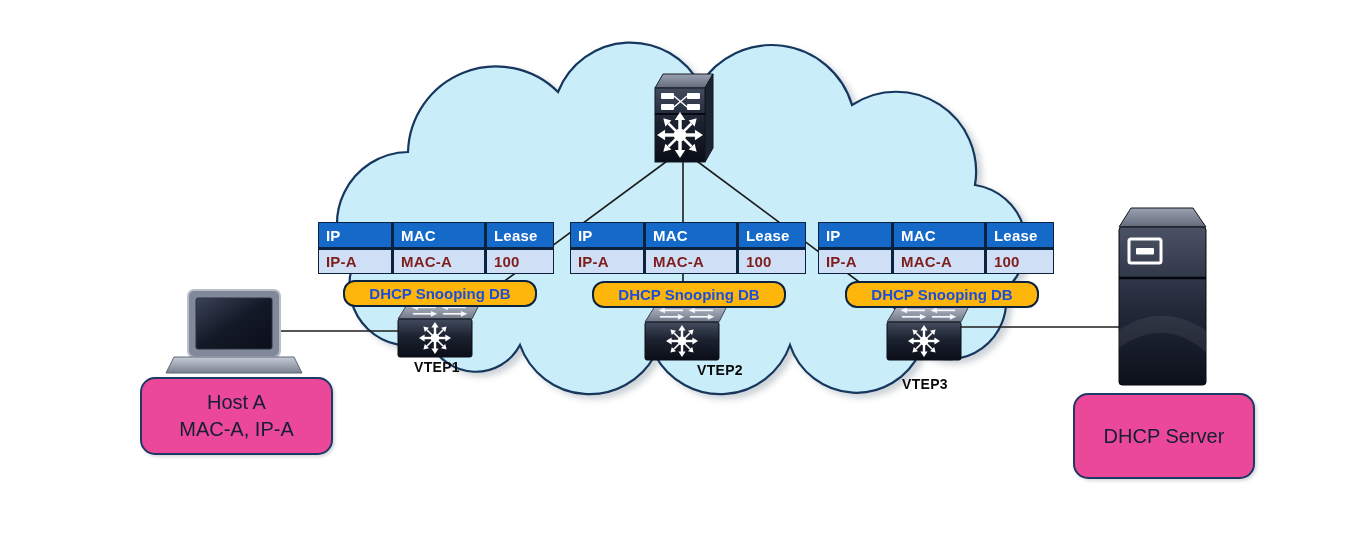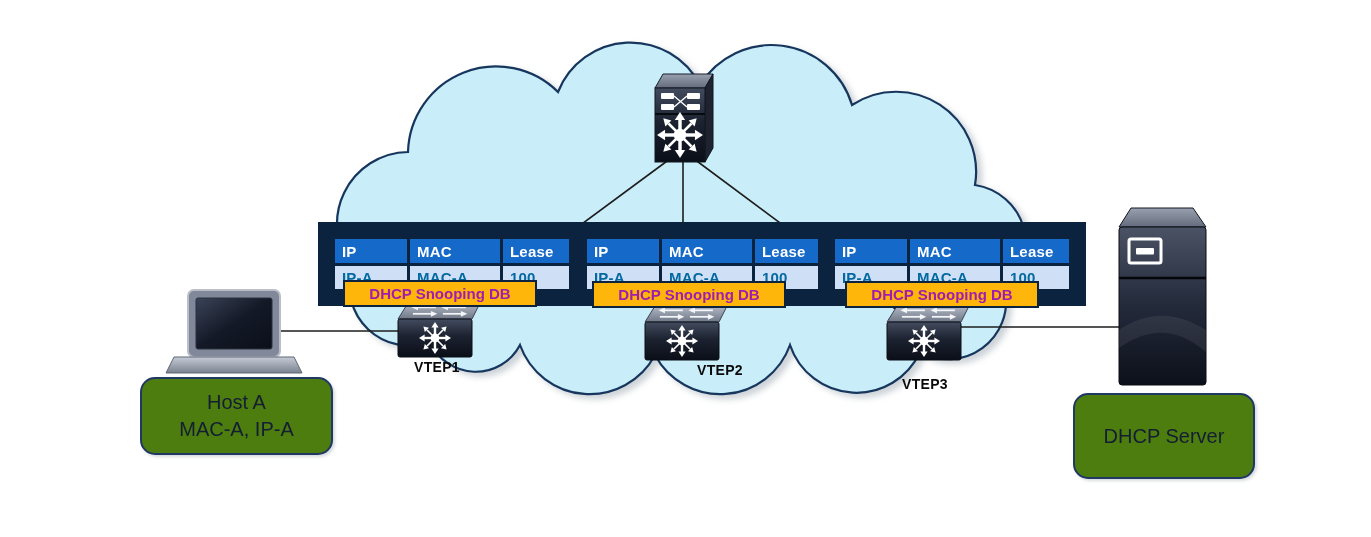--- a/index.html
+++ b/index.html
@@ -8,53 +8,53 @@
     font-family:"Liberation Sans","DejaVu Sans",sans-serif;background:#ffffff;
   }
   svg{position:absolute;left:0;top:0;}
   #base-layer{z-index:1;}
   #device-layer{z-index:20;pointer-events:none;}
 
   
   .snoop-table{
     position:absolute;top:222px;z-index:15;
     display:grid;grid-template-columns:72px 90px 66px;grid-auto-rows:auto;
-    gap:3px;padding:17px;background:#0c2340;
+    gap:3px;padding:1px;background:#0c2340;
   }
   .snoop-table .cell{
     font-size:15px;display:flex;align-items:center;padding-left:7px;
     letter-spacing:0.2px;white-space:nowrap;
   }
   .snoop-table .th{background:#1569c8;color:#ffffff;font-weight:bold;height:24px;}
-  .snoop-table .td{background:#cfe0f6;color:#0369a1;font-weight:bold;height:23px;}
+  .snoop-table .td{background:#cfe0f6;color:#7f1d1d;font-weight:bold;height:23px;}
 
   
   .db-caption{
     position:absolute;z-index:30;width:190px;height:23px;
-    background:#ffb60a;border:2px solid #0c2340;border-radius:0;
+    background:#ffb60a;border:2px solid #0c2340;border-radius:12px;
     display:flex;align-items:center;justify-content:center;
-    font-size:15px;font-weight:bold;color:#a21caf;white-space:nowrap;
+    font-size:15px;font-weight:bold;color:#1d4ed8;white-space:nowrap;
   }
   #caption-1{left:343px;top:280px;}
   #caption-2{left:592px;top:281px;}
   #caption-3{left:845px;top:281px;}
 
   
   .vtep-label{
     position:absolute;z-index:25;width:120px;text-align:center;
     transform:translateX(-50%);font-size:14px;font-weight:bold;color:#0a0a0a;
     letter-spacing:0.3px;
   }
   #vtep-label-1{left:437px;top:359px;}
   #vtep-label-2{left:720px;top:362px;}
   #vtep-label-3{left:925px;top:376px;}
 
   
   .node-box{
-    position:absolute;z-index:25;background:#4d7c0f;border:2px solid #1f3864;
+    position:absolute;z-index:25;background:#ec4899;border:2px solid #1f3864;
     border-radius:15px;display:flex;flex-direction:column;align-items:center;
     justify-content:center;color:#131e33;font-size:20px;line-height:1.35;
     text-align:center;box-shadow:2px 2px 3px rgba(100,110,125,0.25);
   }
   #host-box{left:140px;top:377px;width:189px;height:74px;}
   #server-box{left:1073px;top:393px;width:178px;height:82px;}
 
   .cloud-shape{filter:drop-shadow(5px 4px 3px rgba(110,125,140,0.35));}
 </style>
 </head>

